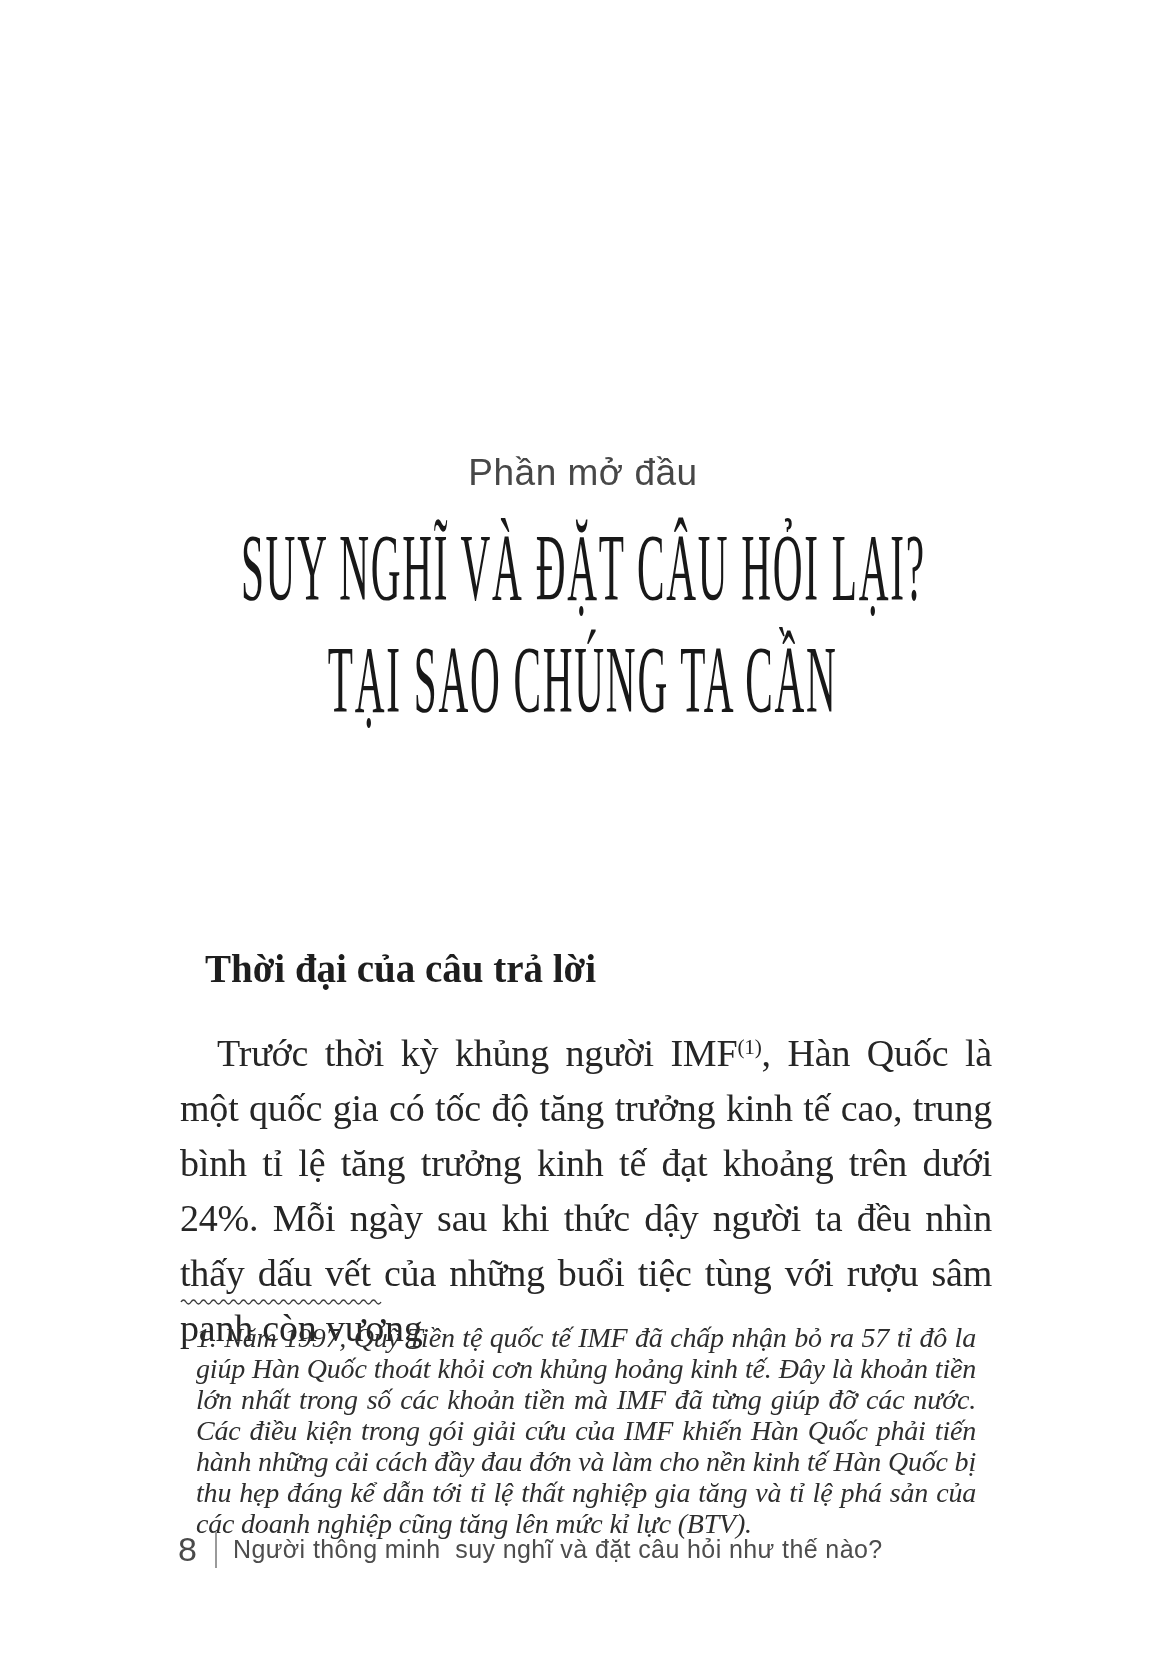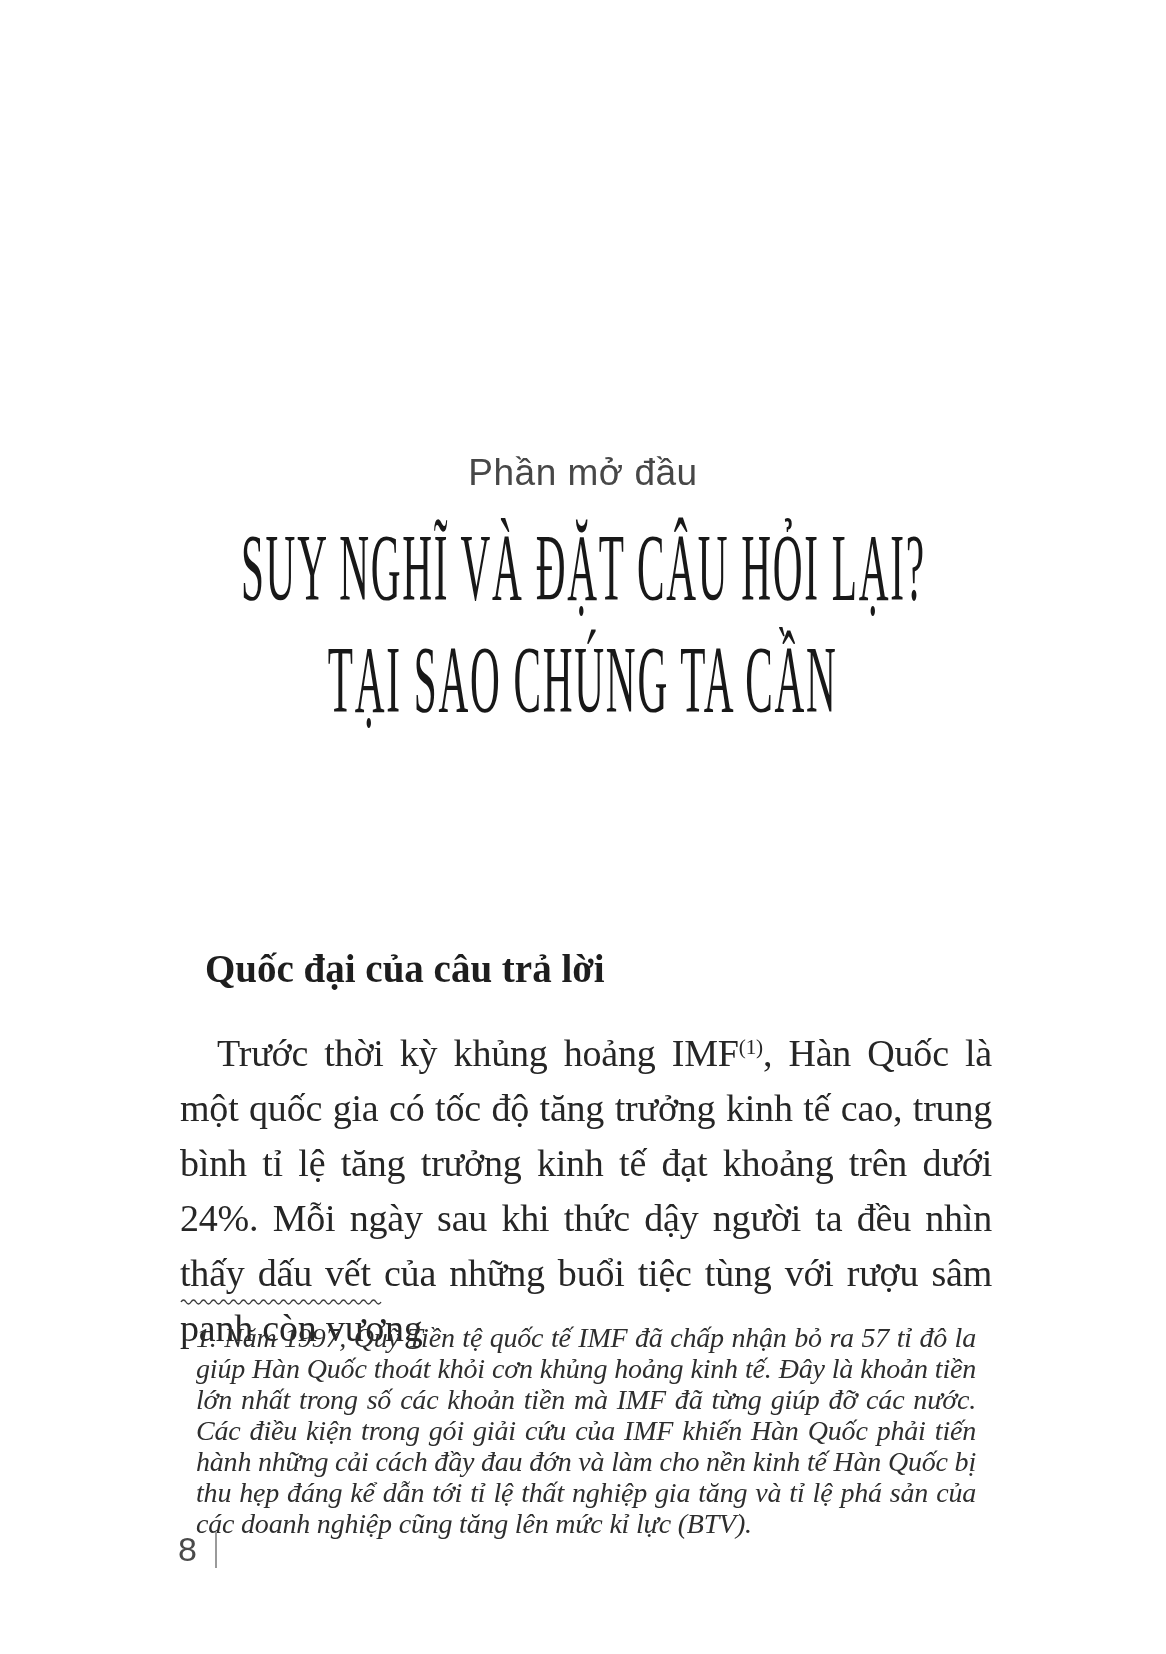--- a/index.html
+++ b/index.html
@@ -125,29 +125,30 @@
 
   <div class="title-block">
     <div class="title-line-wrap">
       <div class="title-line">SUY NGHĨ VÀ ĐẶT CÂU HỎI LẠI?</div>
     </div>
     <div class="title-line-wrap">
       <div class="title-line">TẠI SAO CHÚNG TA CẦN</div>
     </div>
   </div>
 
-  <div class="section-heading">Quốc đại của câu trả lời</div>
+  <div class="section-heading">Thời đại của câu trả lời</div>
 
-  <p class="body-paragraph"><span>Trước thời kỳ khủng hoảng IMF</span><sup>(1)</sup><span>, Hàn Quốc là một quốc gia có tốc độ tăng trưởng kinh tế cao, trung bình tỉ lệ tăng trưởng kinh tế đạt khoảng trên dưới 24%. Mỗi ngày sau khi thức dậy người ta đều nhìn thấy dấu vết của những buổi tiệc tùng với rượu sâm panh còn vương</span></p>
+  <p class="body-paragraph"><span>Trước thời kỳ khủng người IMF</span><sup>(1)</sup><span>, Hàn Quốc là một quốc gia có tốc độ tăng trưởng kinh tế cao, trung bình tỉ lệ tăng trưởng kinh tế đạt khoảng trên dưới 24%. Mỗi ngày sau khi thức dậy người ta đều nhìn thấy dấu vết của những buổi tiệc tùng với rượu sâm panh còn vương</span></p>
 
   <div class="footnote-block">
     <svg class="wavy-sep" width="206" height="10" viewBox="0 0 206 10" aria-hidden="true">
       <path d="M1 6 q2.5 -4 5 0 t5 0 t5 0 t5 0 t5 0 t5 0 t5 0 t5 0 t5 0 t5 0 t5 0 t5 0 t5 0 t5 0 t5 0 t5 0 t5 0 t5 0 t5 0 t5 0 t5 0 t5 0 t5 0 t5 0 t5 0 t5 0 t5 0 t5 0 t5 0 t5 0 t5 0 t5 0 t5 0 t5 0 t5 0 t5 0 t5 0 t5 0 t5 0 t5 0" fill="none" stroke="#3c3c3c" stroke-width="1.4"></path>
     </svg>
     <p class="footnote-text">1. Năm 1997, Quỹ Tiền tệ quốc tế IMF đã chấp nhận bỏ ra 57 tỉ đô la giúp Hàn Quốc thoát khỏi cơn khủng hoảng kinh tế. Đây là khoản tiền lớn nhất trong số các khoản tiền mà IMF đã từng giúp đỡ các nước. Các điều kiện trong gói giải cứu của IMF khiến Hàn Quốc phải tiến hành những cải cách đầy đau đớn và làm cho nền kinh tế Hàn Quốc bị thu hẹp đáng kể dẫn tới tỉ lệ thất nghiệp gia tăng và tỉ lệ phá sản của các doanh nghiệp cũng tăng lên mức kỉ lực (BTV).</p>
   </div>
 
   <div class="page-footer">
     <span class="page-number">8</span>
     <span class="footer-divider"></span>
+    <span class="footer-title">Người thông minh  suy nghĩ và đặt câu hỏi như thế nào?</span>
   </div>
 
 </div>
 
 </body></html>

